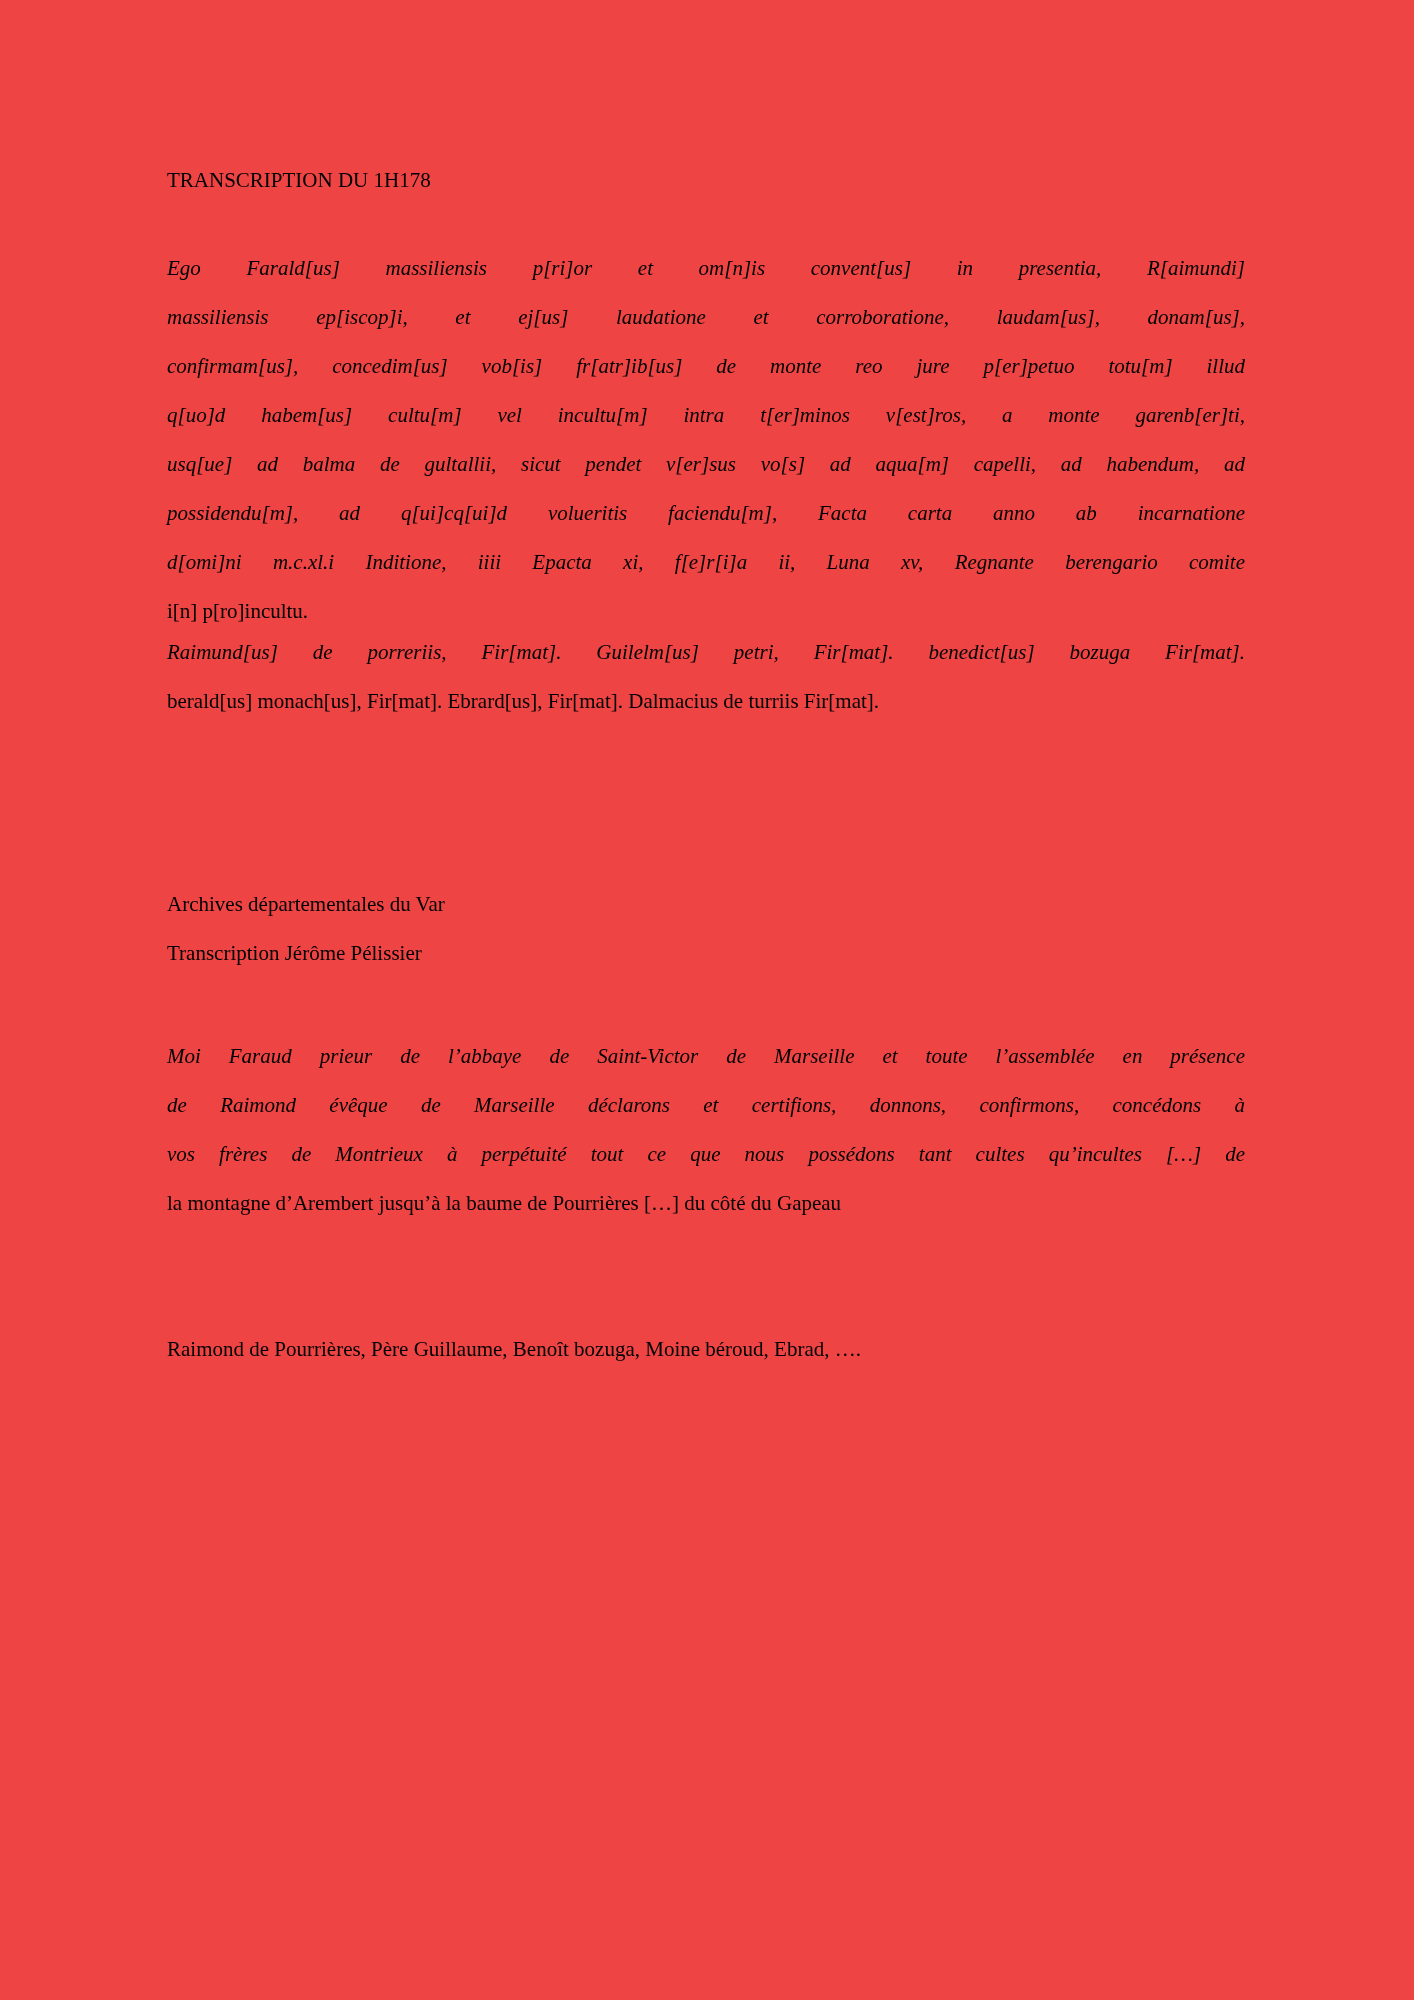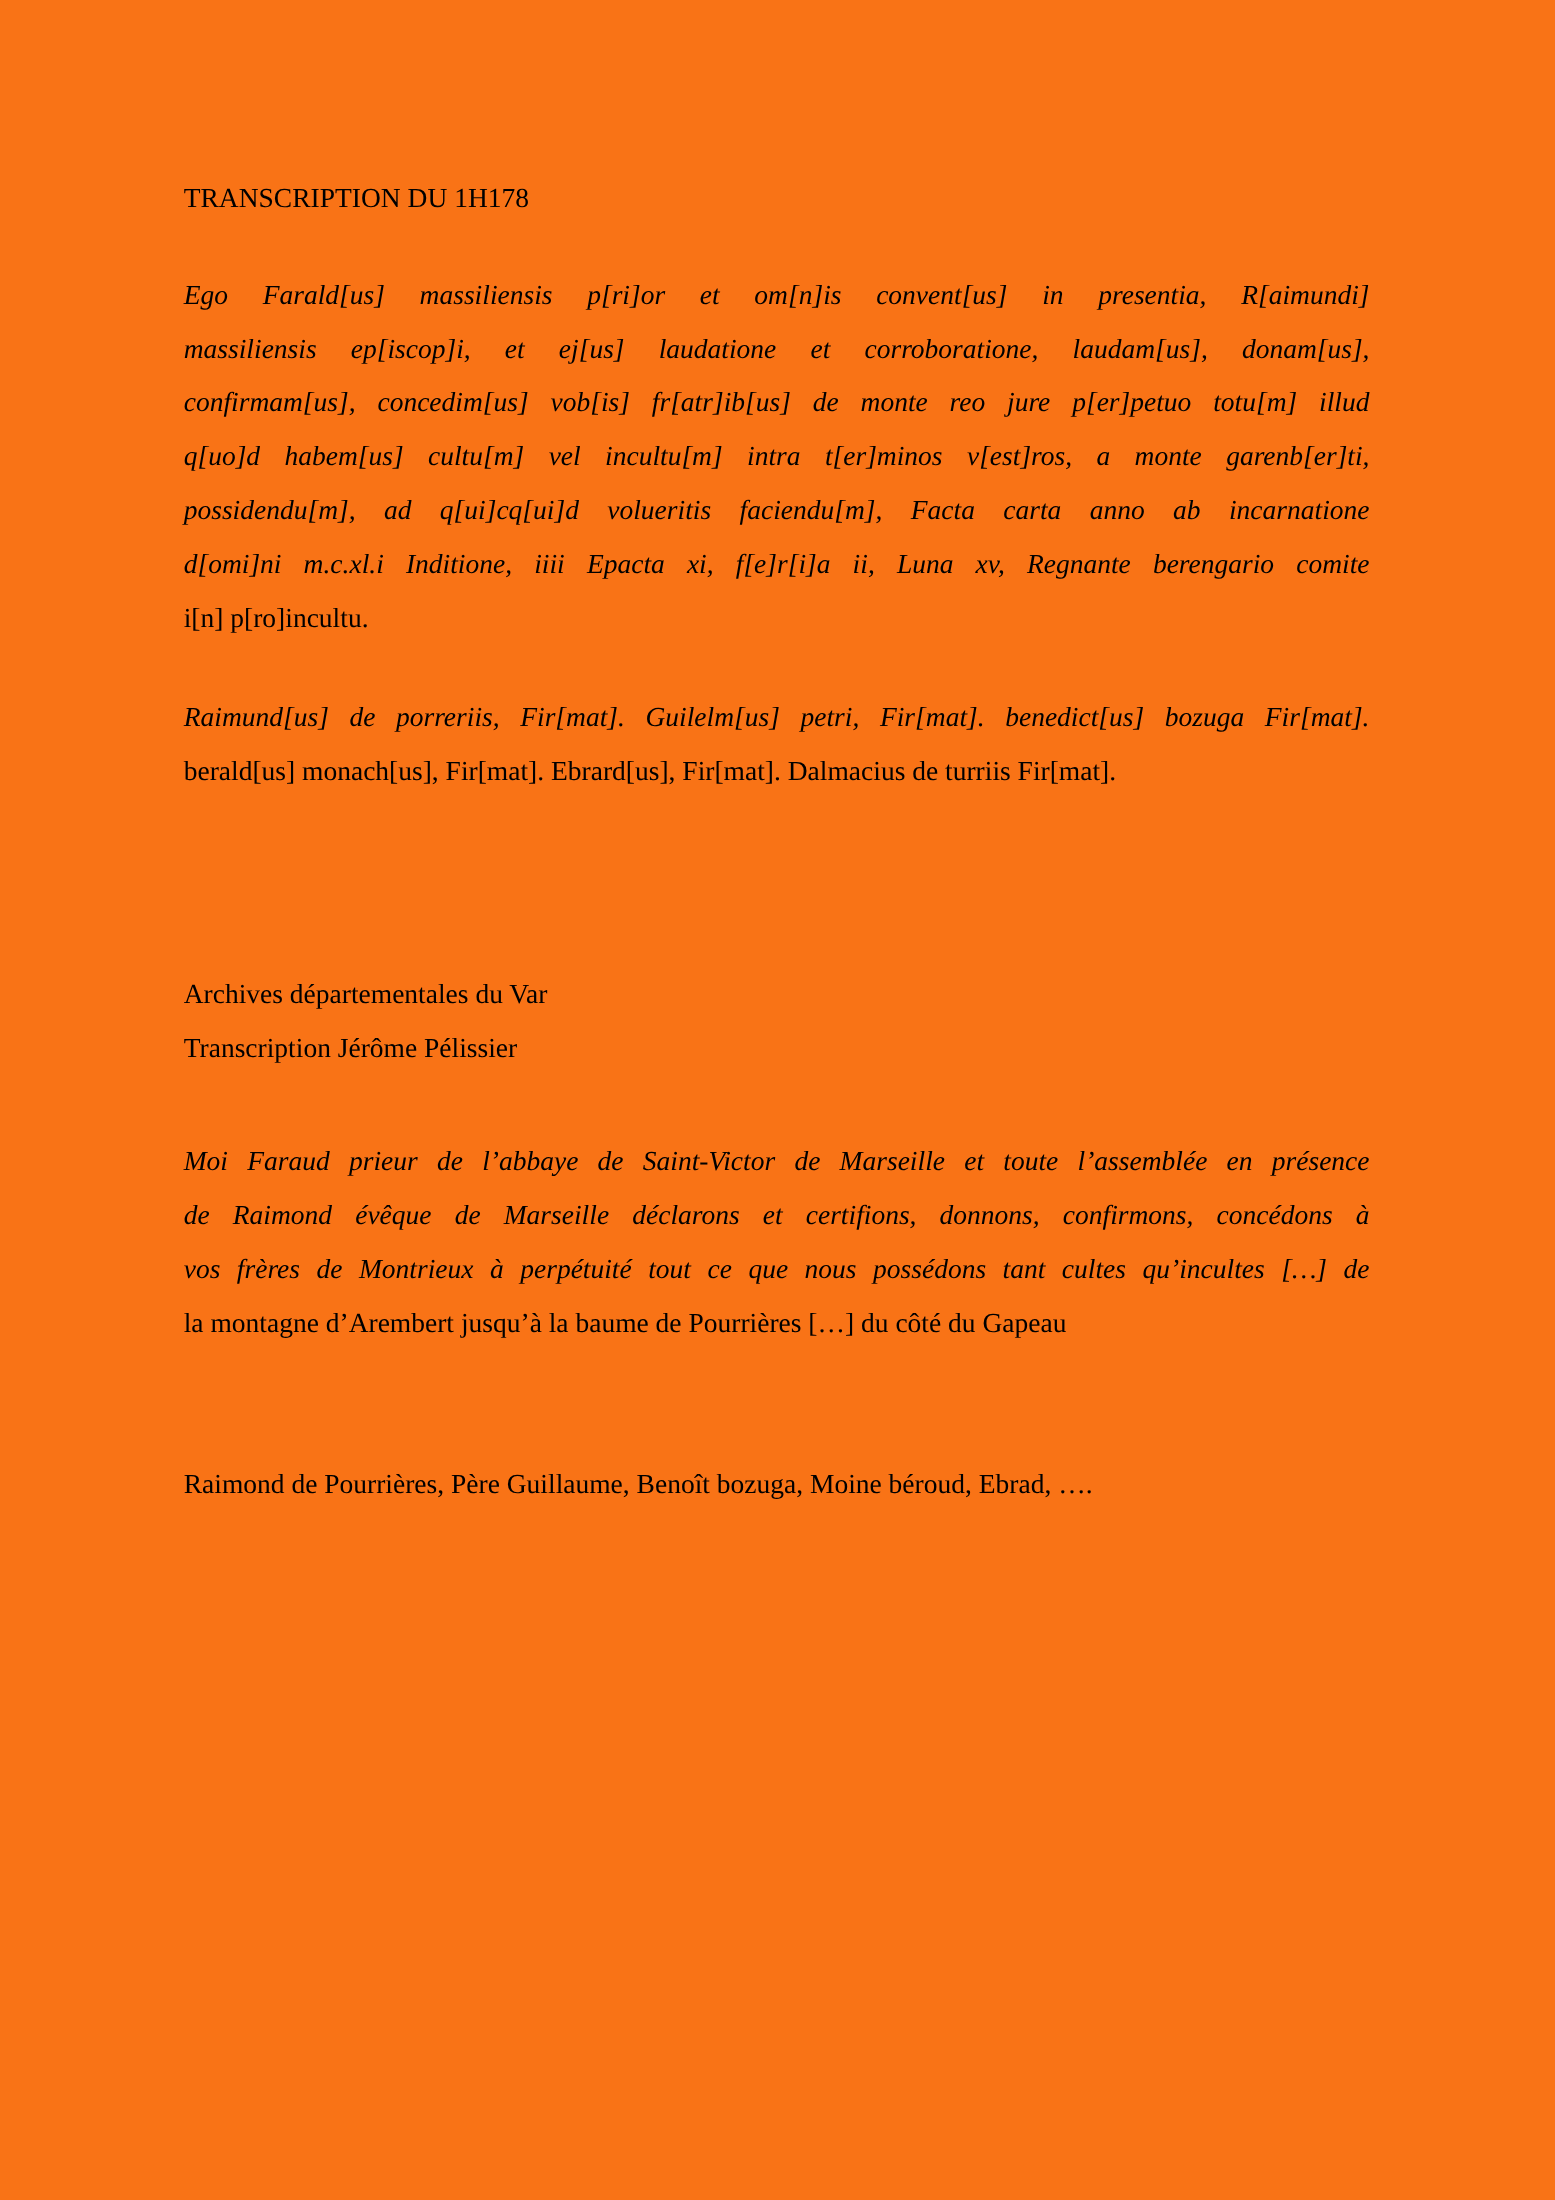--- a/index.html
+++ b/index.html
@@ -4,24 +4,24 @@
 <style>
   html, body {
     margin: 0;
     padding: 0;
     background: #ffffff;
   }
   .page {
     position: relative;
     width: 1414px;
     height: 2000px;
-    background: #f97316;
+    background: #ef4444;
     overflow: hidden;
     font-family: "Liberation Serif", "DejaVu Serif", serif;
-    font-size: 25px;
+    font-size: 21px;
     color: #000000;
   }
   .line {
     line-height: 49px;
     white-space: normal;
   }
   
   .jl {
     text-align: justify;
     text-align-last: justify;
@@ -44,20 +44,21 @@
 
 <div class="page">
 
   <div class="block title-block line">TRANSCRIPTION DU 1H178</div>
 
   <div class="block latin-block">
     <div class="line jl">Ego Farald[us] massiliensis p[ri]or et om[n]is convent[us] in presentia, R[aimundi]</div>
     <div class="line jl">massiliensis ep[iscop]i, et ej[us] laudatione et corroboratione, laudam[us], donam[us],</div>
     <div class="line jl">confirmam[us], concedim[us] vob[is] fr[atr]ib[us] de monte reo jure p[er]petuo totu[m] illud</div>
     <div class="line jl">q[uo]d habem[us] cultu[m] vel incultu[m] intra t[er]minos v[est]ros, a monte garenb[er]ti,</div>
+    <div class="line jl">usq[ue] ad balma de gultallii, sicut pendet v[er]sus vo[s] ad aqua[m] capelli, ad habendum, ad</div>
     <div class="line jl">possidendu[m], ad q[ui]cq[ui]d volueritis faciendu[m], Facta carta anno ab incarnatione</div>
     <div class="line jl">d[omi]ni m.c.xl.i Inditione, iiii Epacta xi, f[e]r[i]a ii, Luna xv, Regnante berengario comite</div>
     <div class="line">i[n] p[ro]incultu.</div>
   </div>
 
   <div class="block witness-block">
     <div class="line jl">Raimund[us] de porreriis, Fir[mat]. Guilelm[us] petri, Fir[mat]. benedict[us] bozuga Fir[mat].</div>
     <div class="line">berald[us] monach[us], Fir[mat]. Ebrard[us], Fir[mat]. Dalmacius de turriis Fir[mat].</div>
   </div>
 

